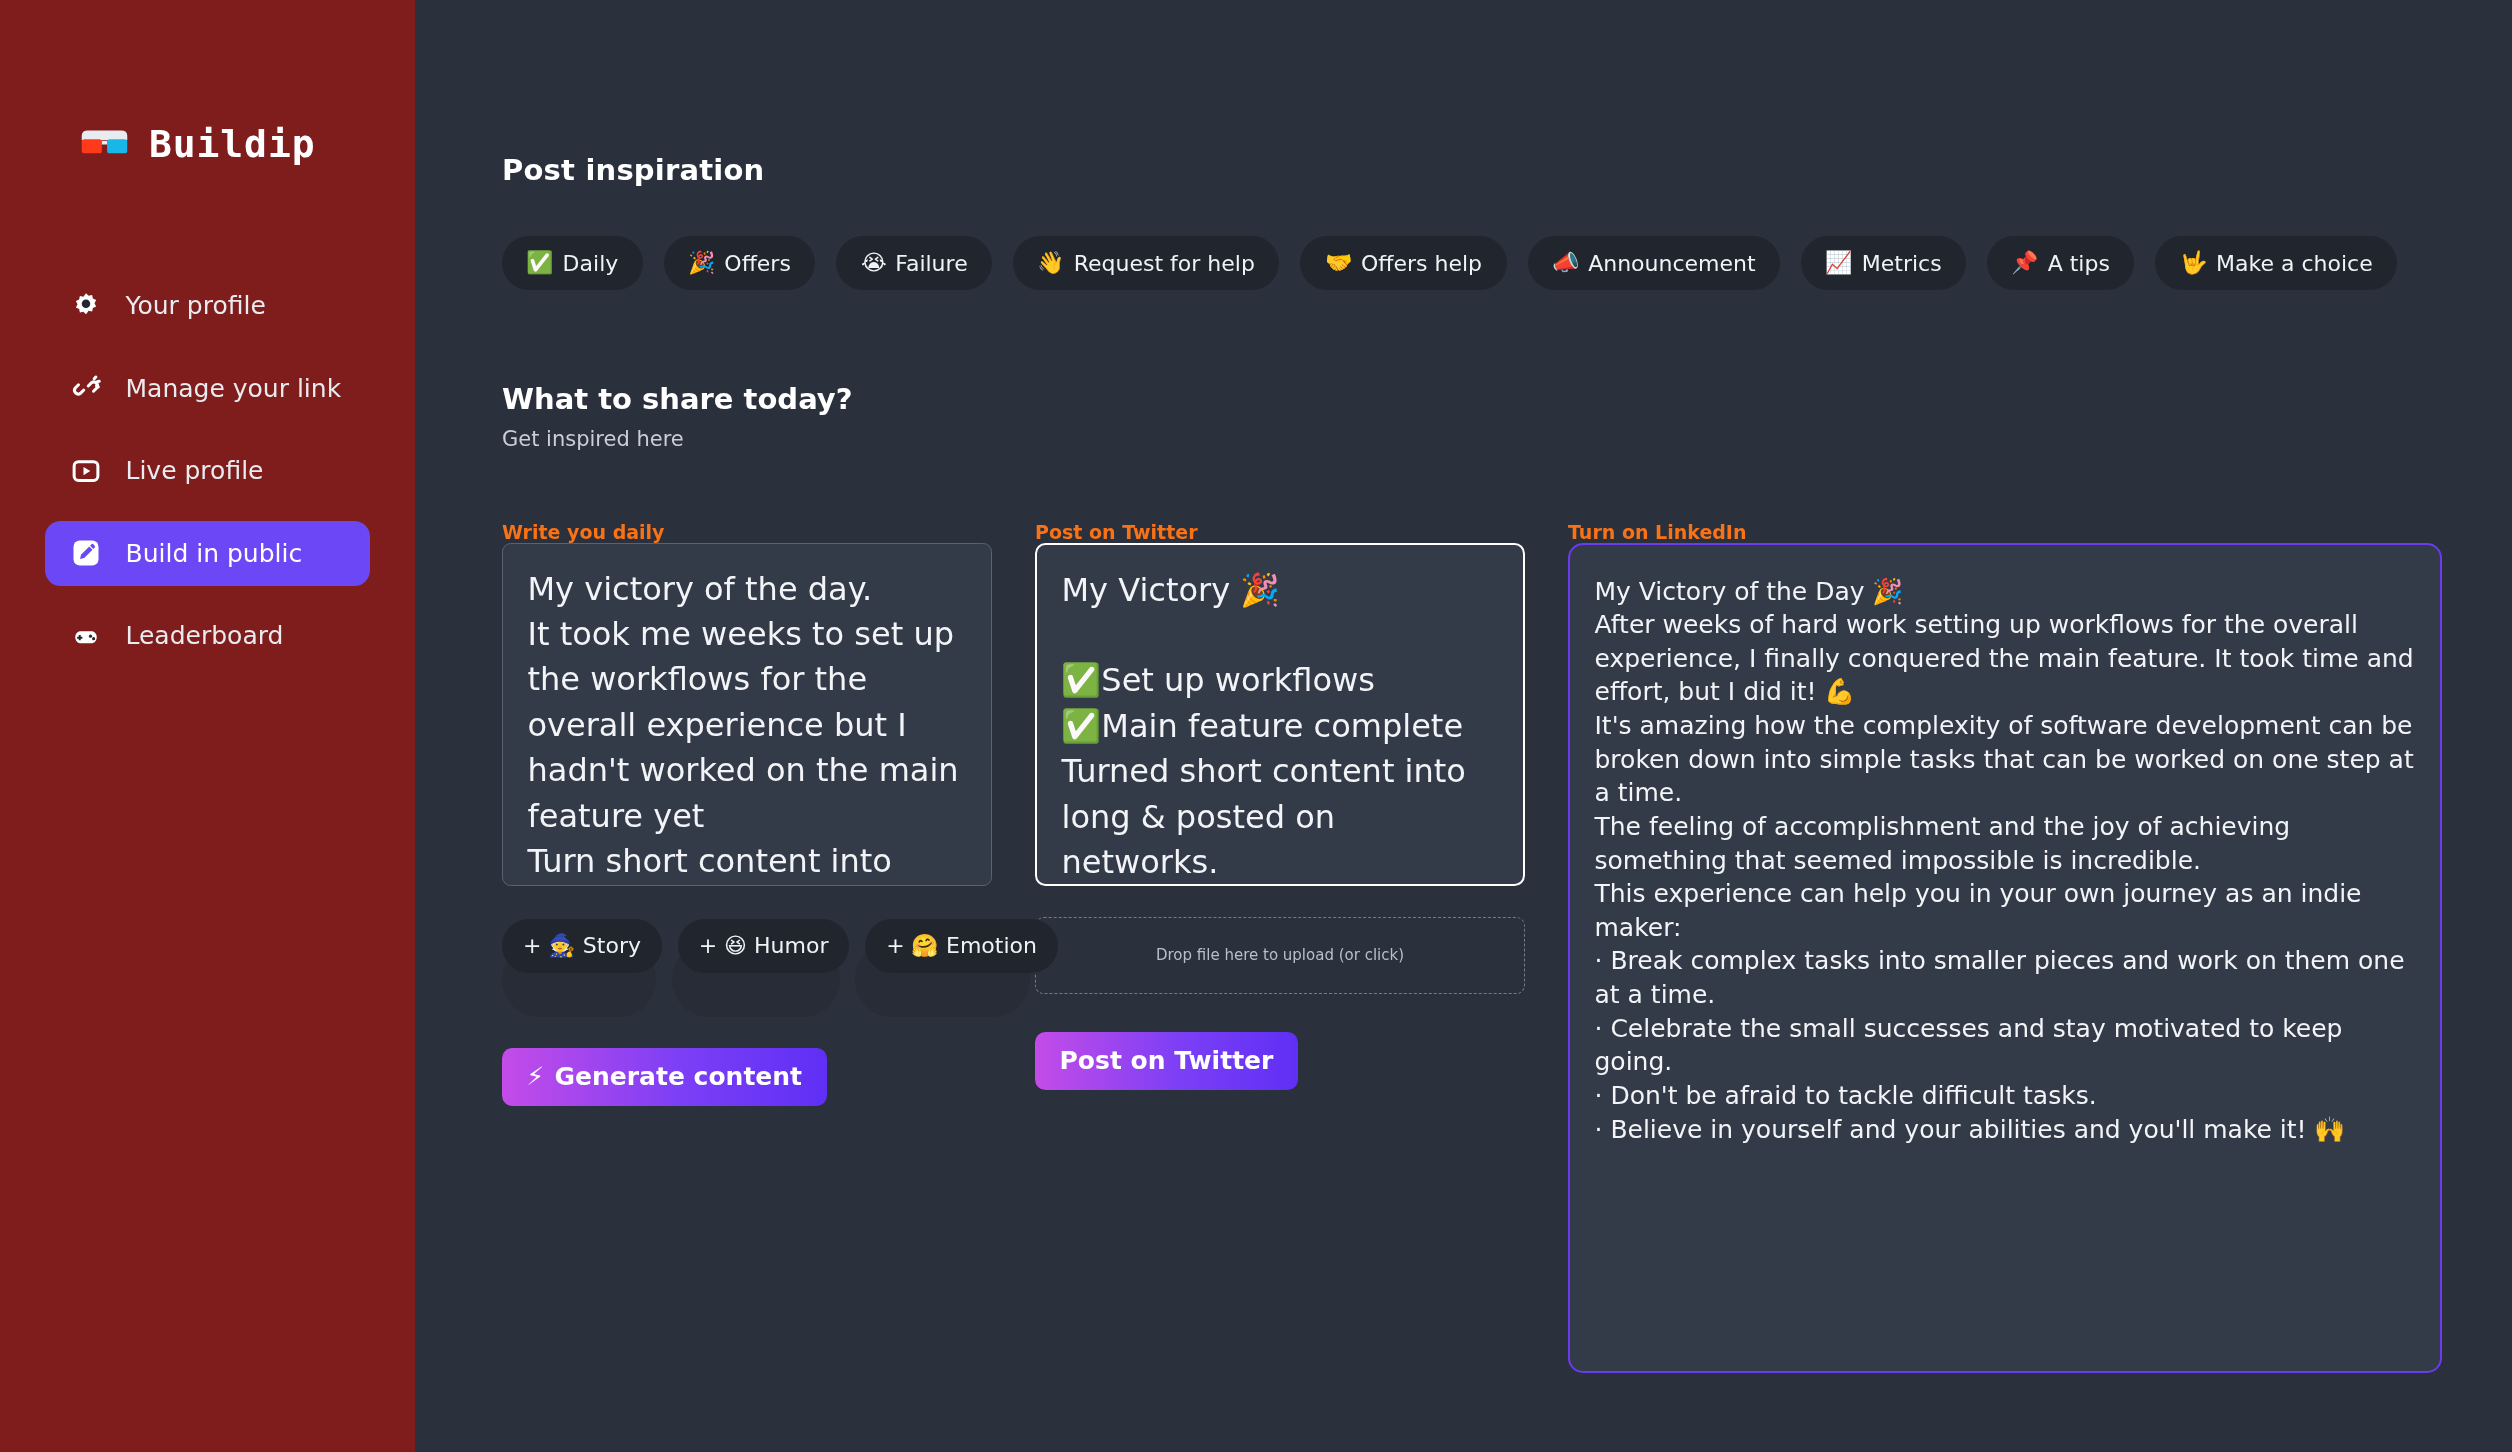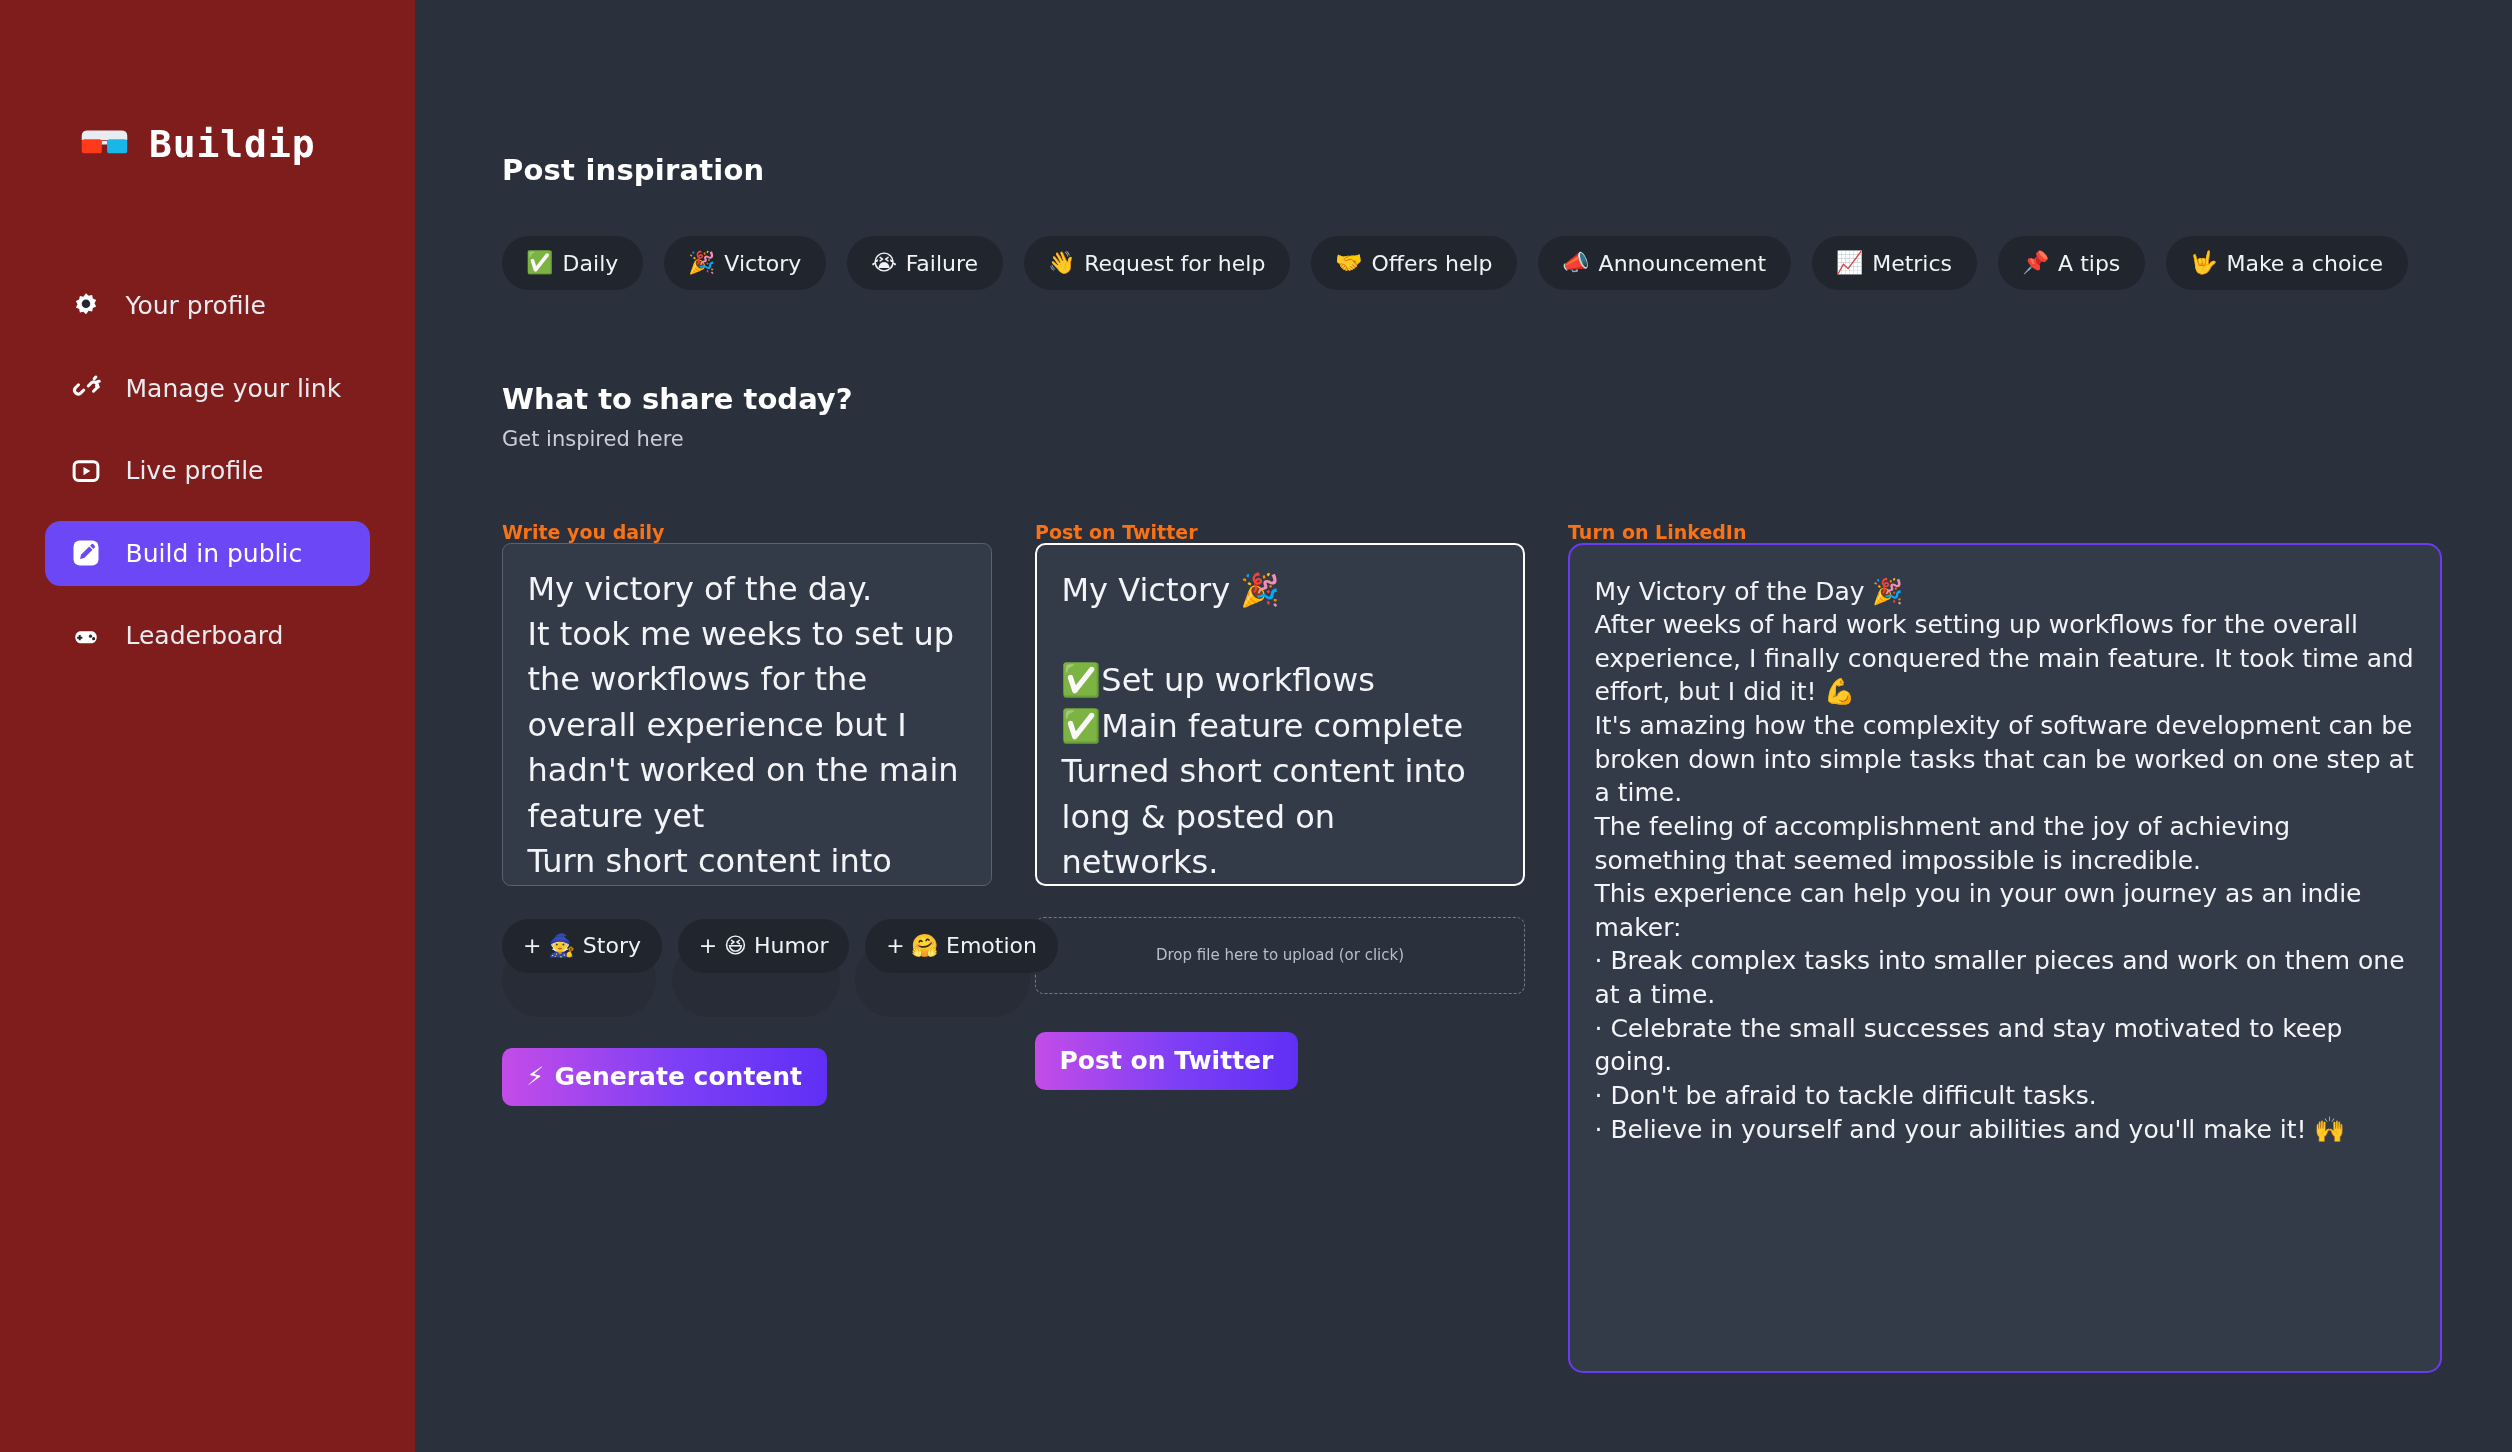--- a/index.html
+++ b/index.html
@@ -310,21 +310,21 @@
 
     <h1 class="section-title post-inspiration-title">Post inspiration</h1>
 
     <div class="chips-row">
       <div class="chip">
         <span class="chip-emoji">✅</span>
         <span>Daily</span>
       </div>
       <div class="chip">
         <span class="chip-emoji">🎉</span>
-        <span>Victory</span>
+        <span>Offers</span>
       </div>
       <div class="chip">
         <span class="chip-emoji">😭</span>
         <span>Failure</span>
       </div>
       <div class="chip">
         <span class="chip-emoji">👋</span>
         <span>Request for help</span>
       </div>
       <div class="chip">

